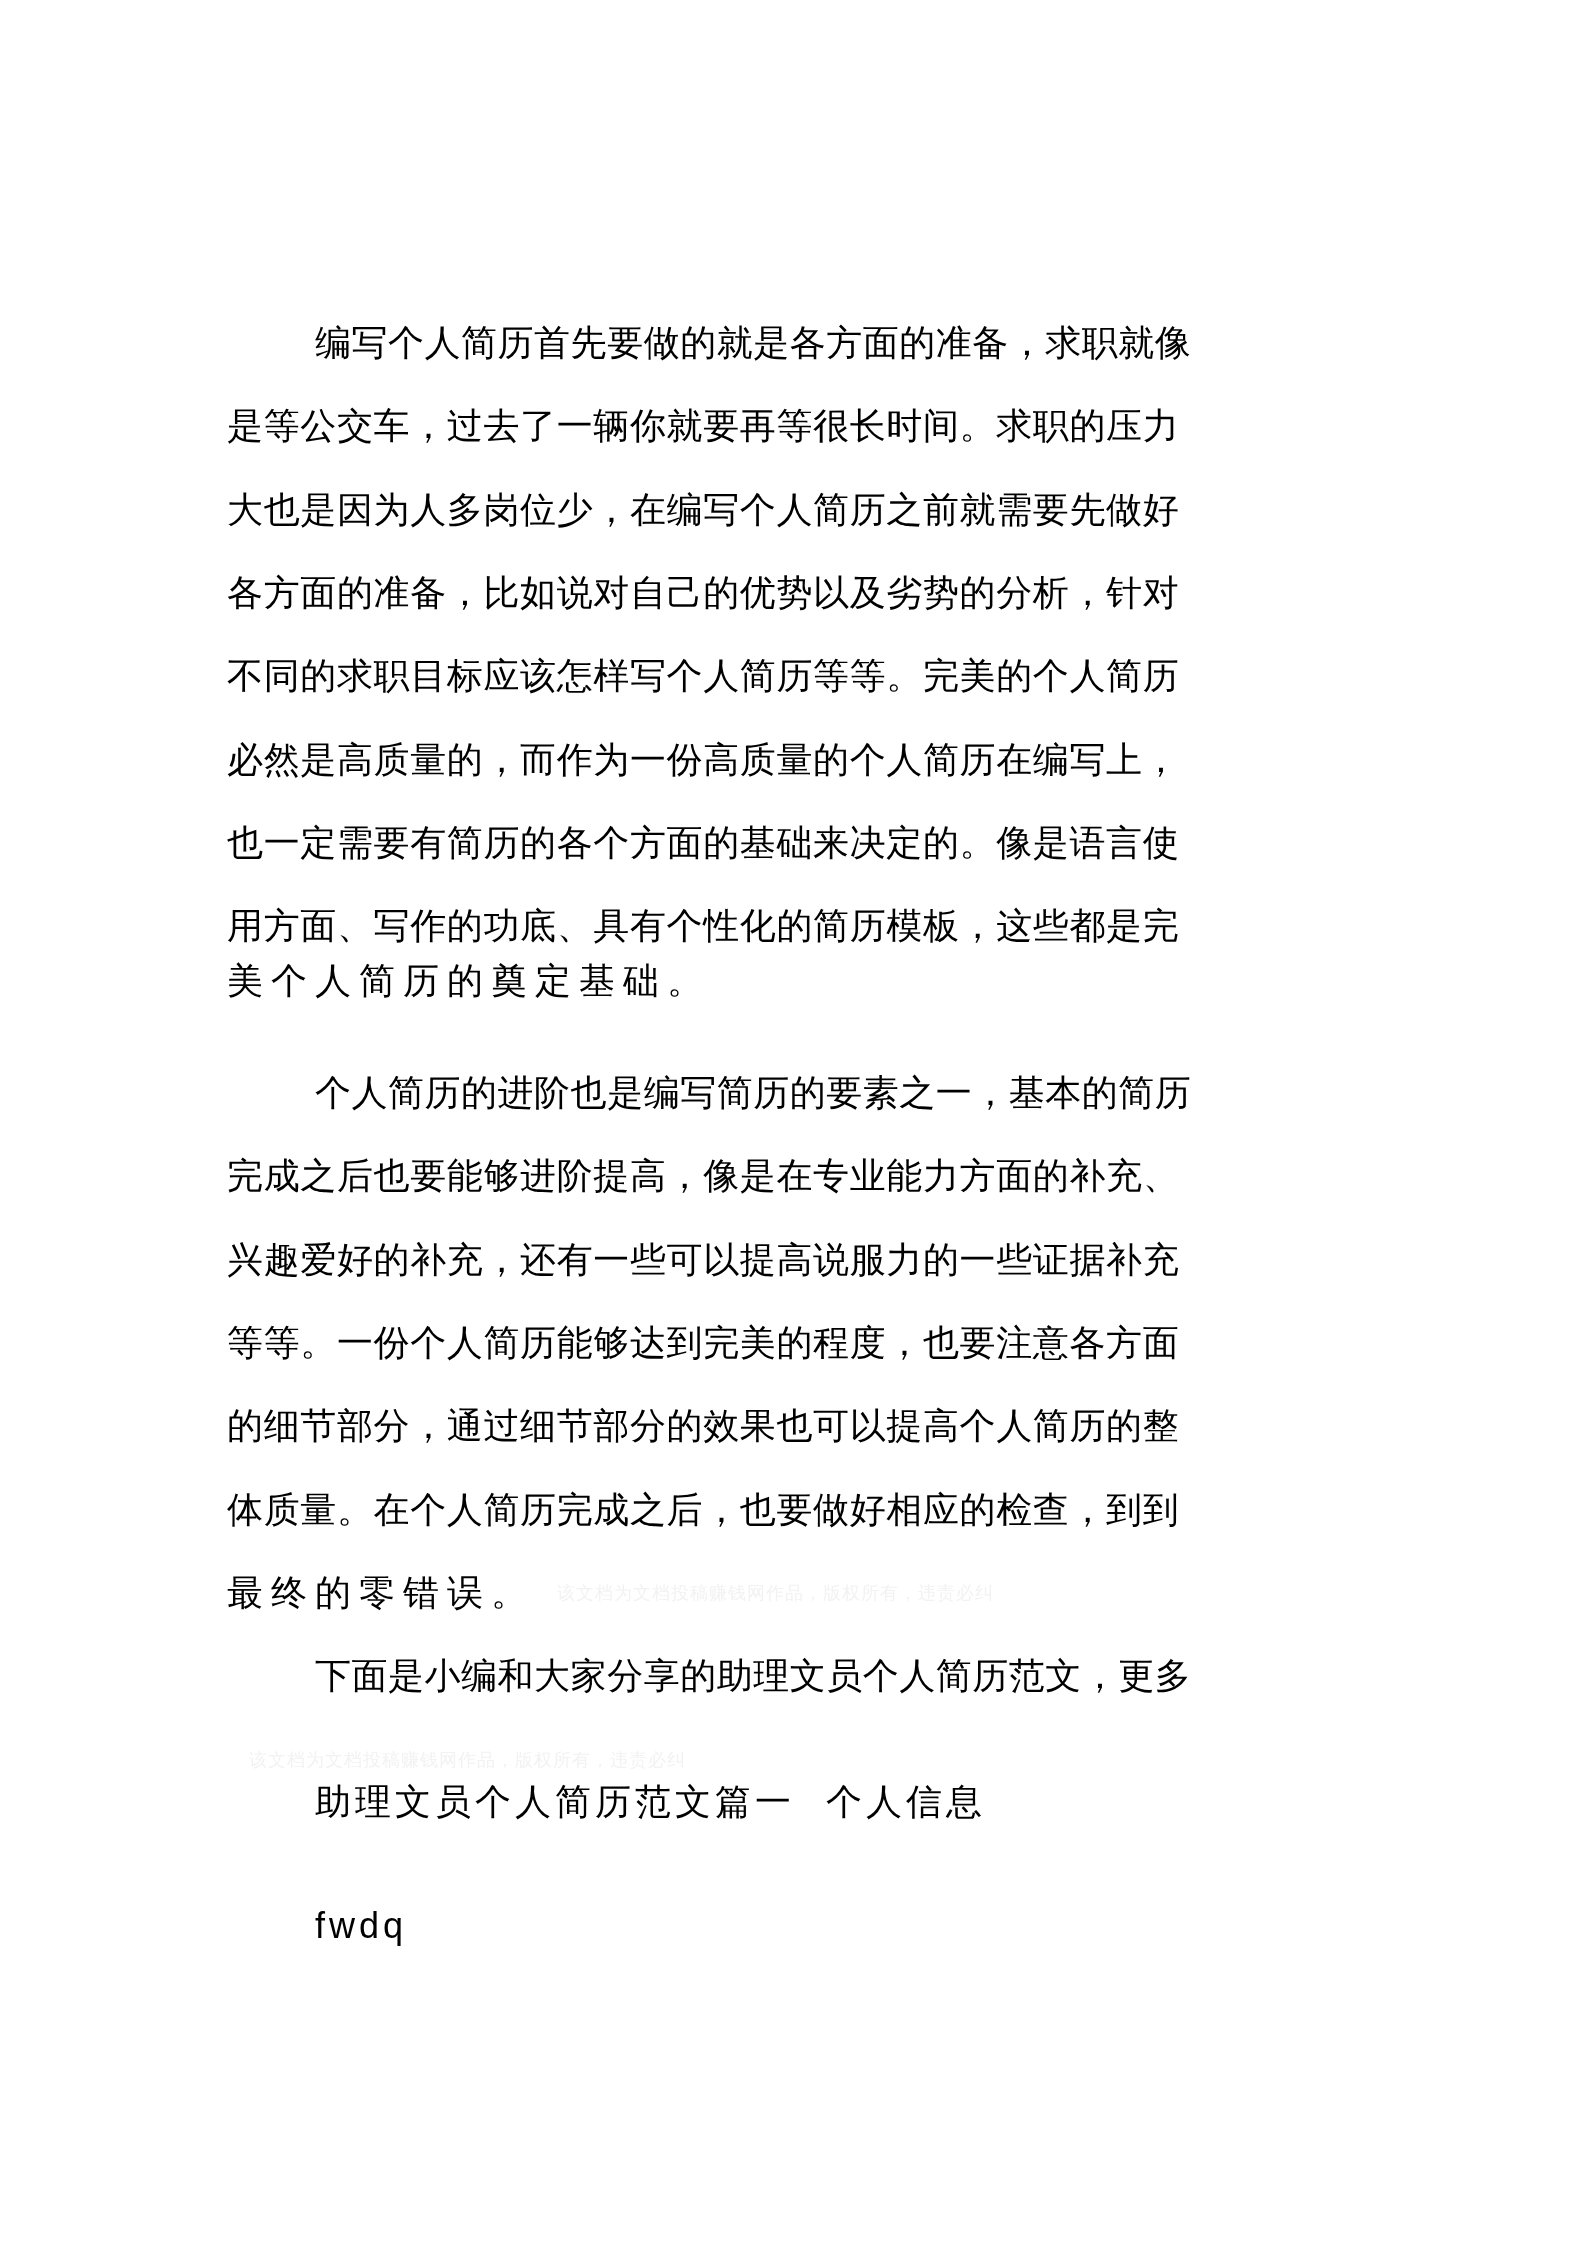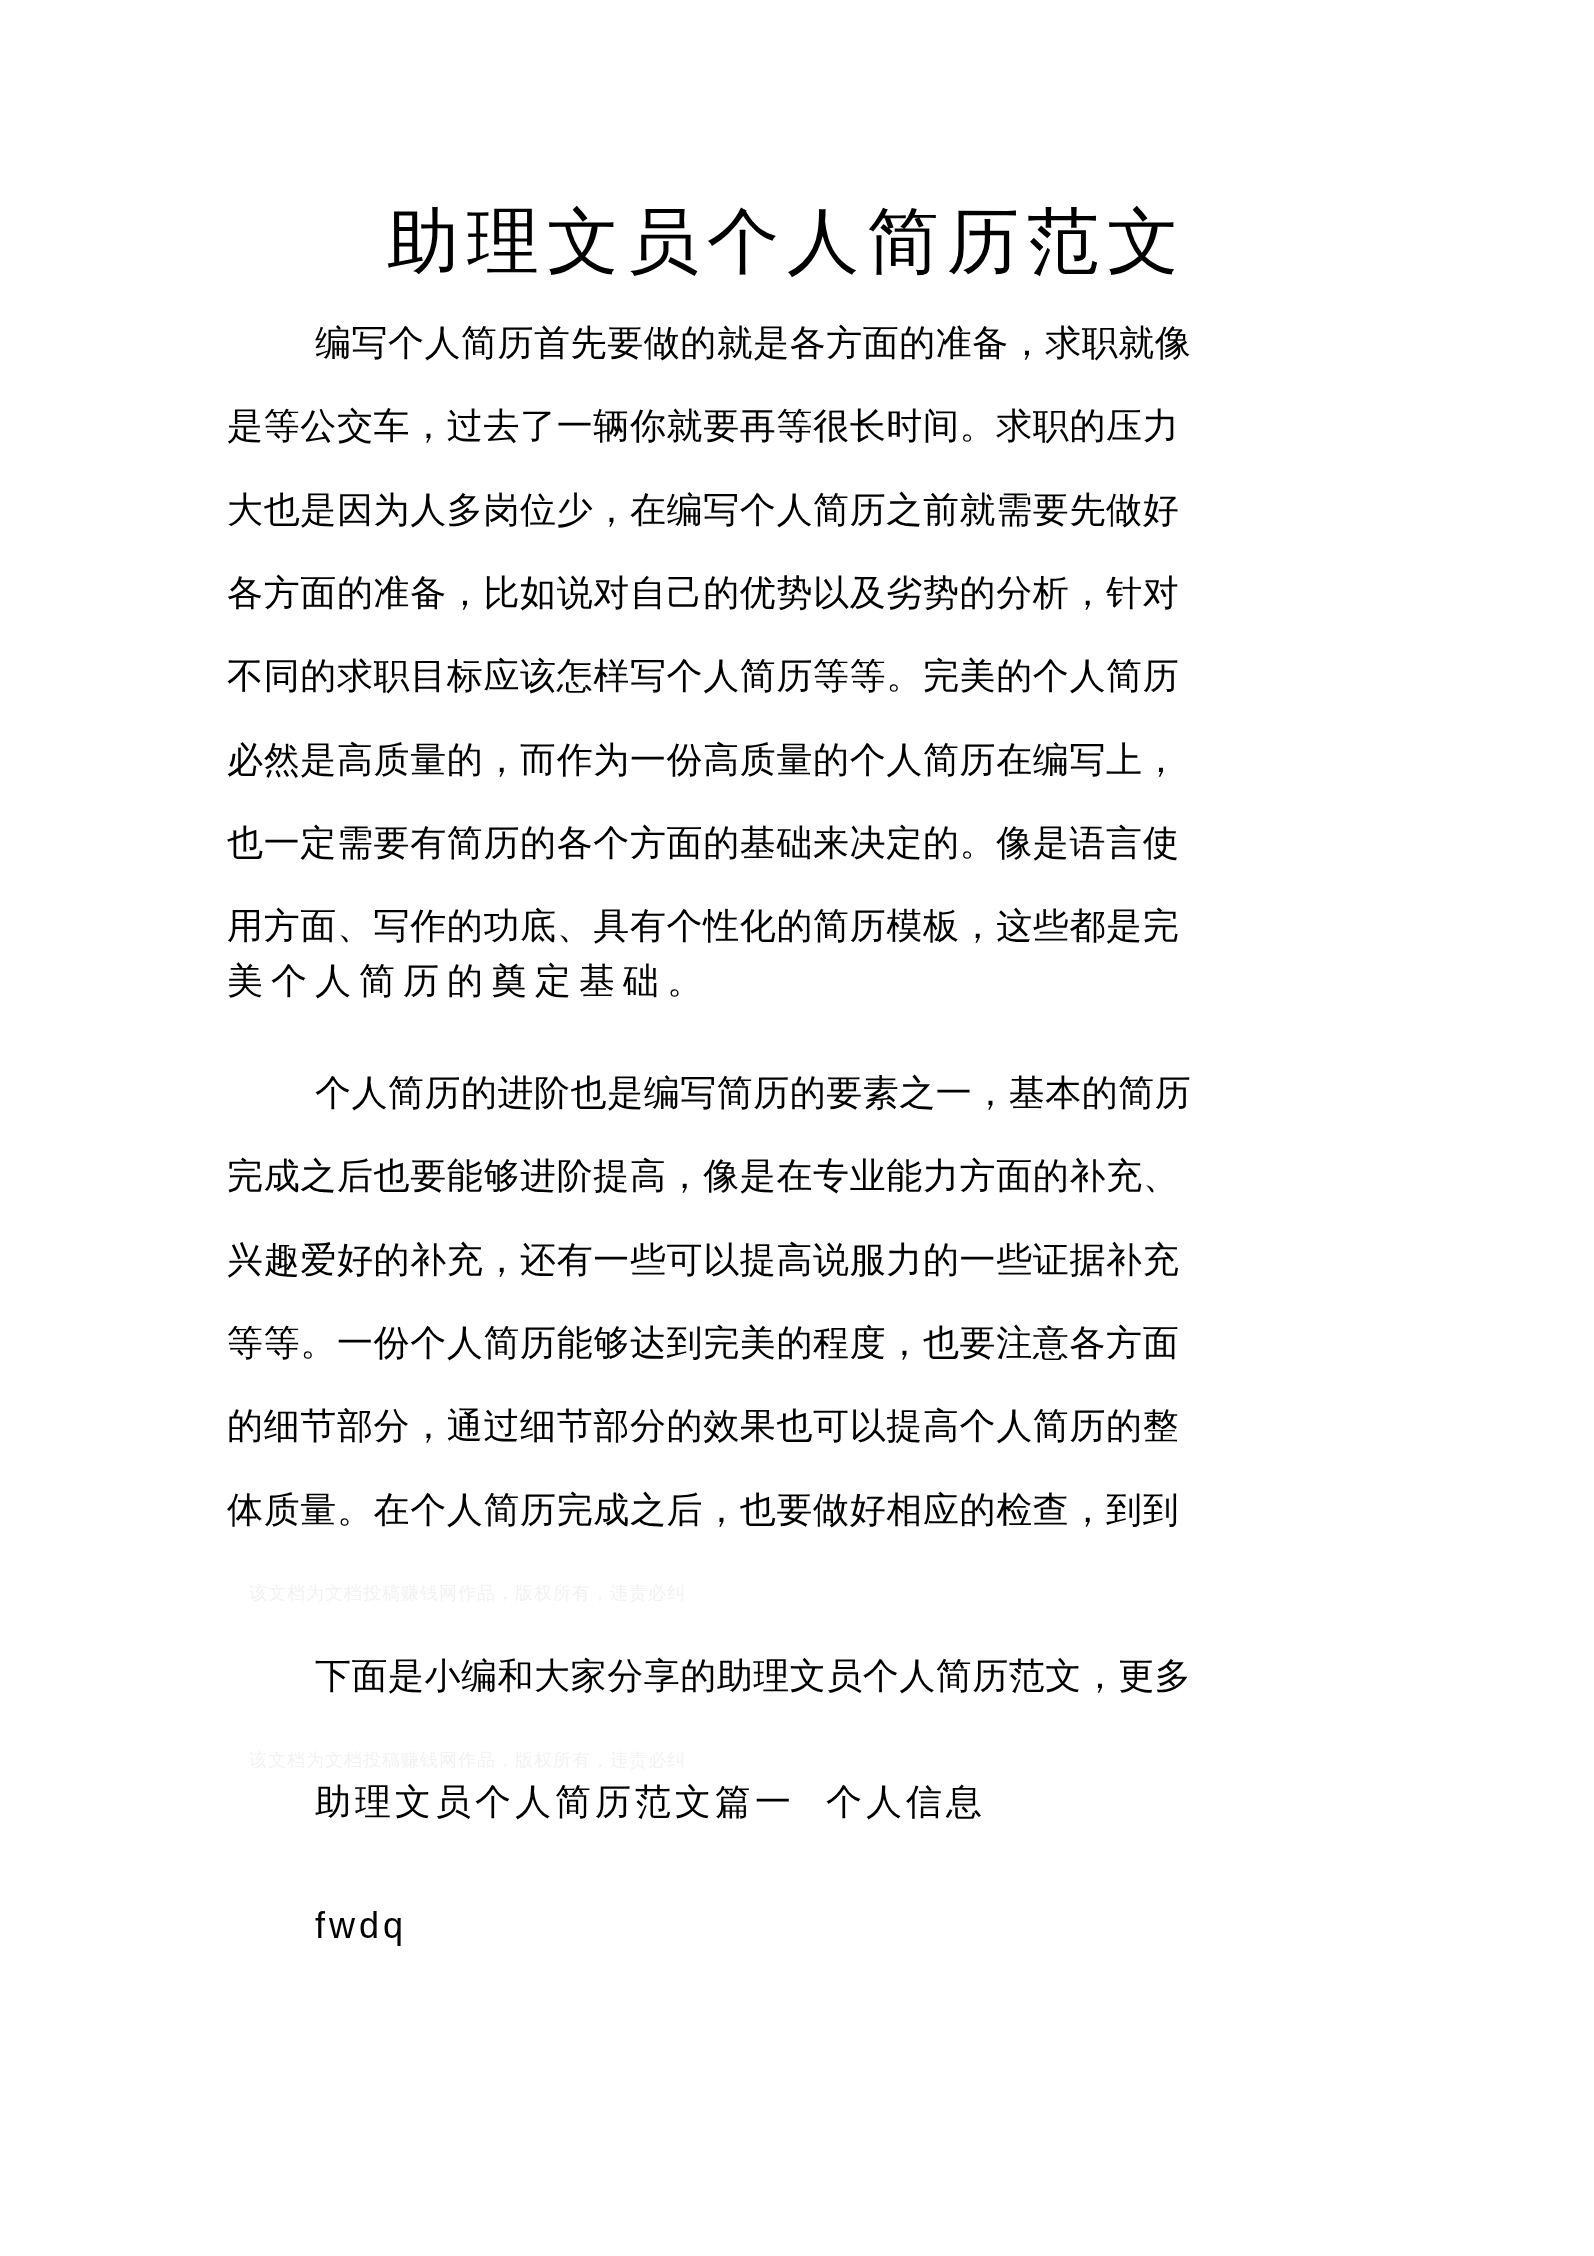--- a/index.html
+++ b/index.html
@@ -72,21 +72,20 @@
     .latin {
       font-family: "Liberation Sans", sans-serif;
       letter-spacing: 0;
     }
   </style>
 </head>
 <body>
 
 <div class="page">
 
-  <div class="title">助理文员个人简历范文</div>
 
   <div class="line indent" style="top:318px">
       <span class="ch">编</span>
       <span class="ch">写</span>
       <span class="ch">个</span>
       <span class="ch">人</span>
       <span class="ch">简</span>
       <span class="ch">历</span>
       <span class="ch">首</span>
       <span class="ch">先</span>
@@ -467,20 +466,21 @@
       <span class="ch">相</span>
       <span class="ch">应</span>
       <span class="ch">的</span>
       <span class="ch">检</span>
       <span class="ch">查</span>
       <span class="ch">，</span>
       <span class="ch">到</span>
       <span class="ch">到</span>
     </div>
   <div class="line last" style="top:1568px">
+    <span>最终的零错误。</span>
     <span class="watermark">该文档为文档投稿赚钱网作品，版权所有，违责必纠</span>
   </div>
 
   <div class="line indent" style="top:1651px">
       <span class="ch">下</span>
       <span class="ch">面</span>
       <span class="ch">是</span>
       <span class="ch">小</span>
       <span class="ch">编</span>
       <span class="ch">和</span>

